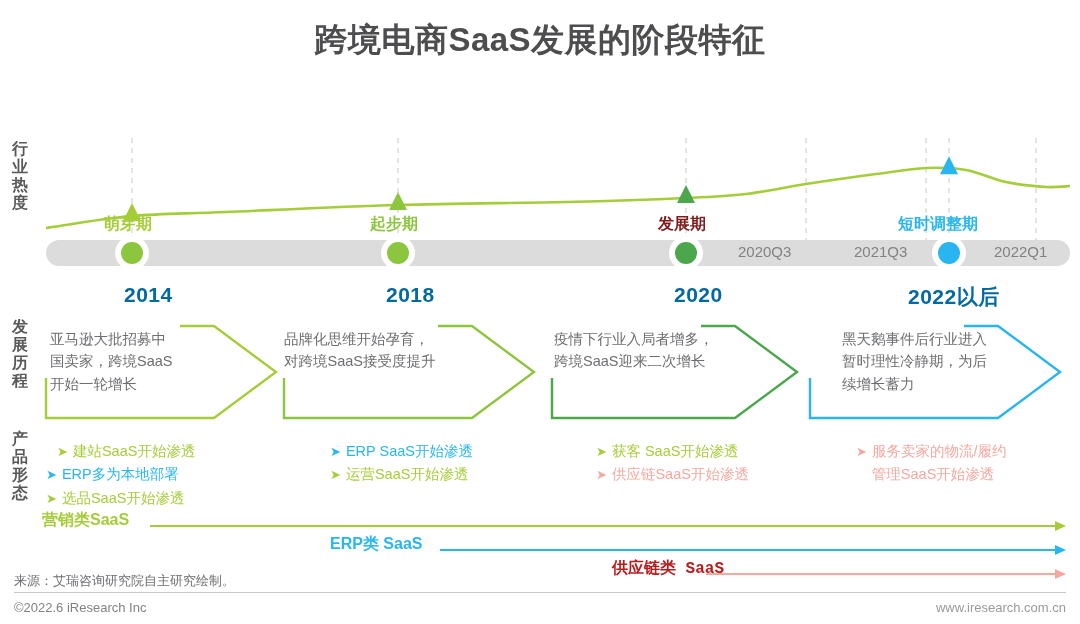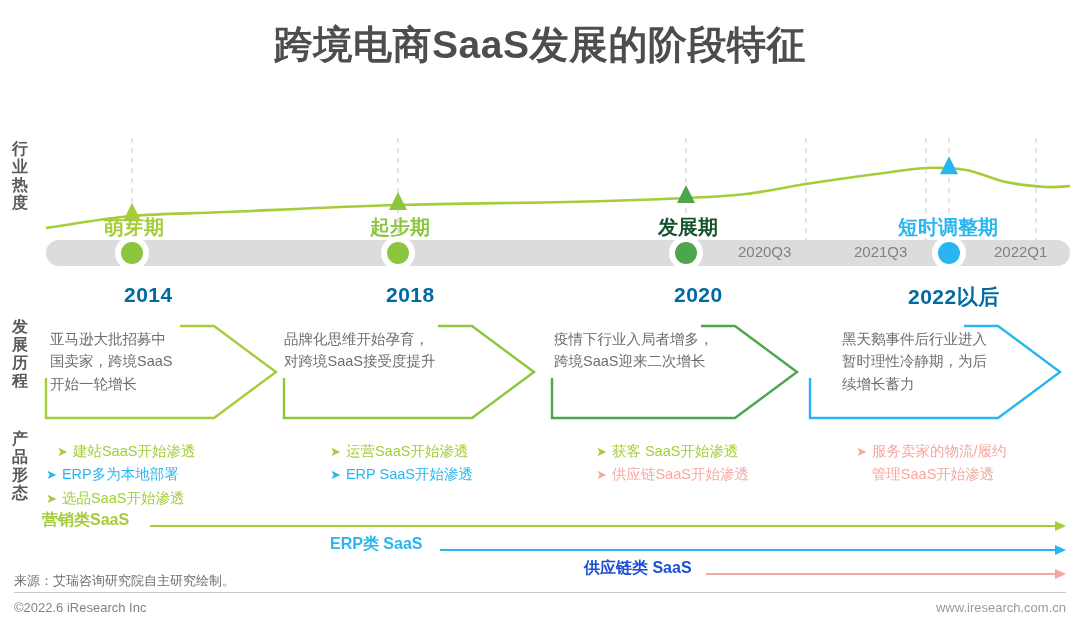--- a/index.html
+++ b/index.html
@@ -6,39 +6,39 @@
   body{
     width:1080px;height:624px;background:#ffffff;
     font-family:"Liberation Sans","DejaVu Sans",sans-serif;
     position:relative;overflow:hidden;color:#58595b;
   }
   .page{position:absolute;inset:0;}
 
   
   .title{
     position:absolute;left:0;top:18px;width:1080px;text-align:center;
-    font-size:39px;font-weight:bold;color:#4d4d4f;letter-spacing:.5px;
+    font-size:33px;font-weight:bold;color:#4d4d4f;letter-spacing:.5px;
   }
 
   
   .rowlabel{
     position:absolute;left:8px;width:24px;
     font-size:16px;font-weight:bold;color:#58595b;
     line-height:1.12;text-align:center;letter-spacing:0;
   }
   #rl-heat{top:140px;}
   #rl-history{top:318px;}
   #rl-product{top:430px;}
 
   
   .chart{position:absolute;left:46px;top:138px;width:1024px;height:104px;}
   .chart svg{display:block;}
 
   .phase-label{
-    position:absolute;font-size:20px;font-weight:bold;white-space:nowrap;
+    position:absolute;font-size:16px;font-weight:bold;white-space:nowrap;
   }
 
   
   .timeline{
     position:absolute;left:46px;top:240px;width:1024px;height:26px;
     background:#dcdcdc;border-radius:13px;
   }
   .tl-dot{
     position:absolute;top:-4px;width:34px;height:34px;border-radius:50%;
     background:#ffffff;display:flex;align-items:center;justify-content:center;
@@ -106,21 +106,21 @@
         <path d="M0,90 C14.333333333333334,88 56,80.66666666666667 86,78 C116,75.33333333333333 135.66666666666666,75.83333333333333 180,74 C224.33333333333334,72.16666666666667 295.3333333333333,68.66666666666667 352,67 C408.6666666666667,65.33333333333333 472,65.16666666666667 520,64 C568,62.833333333333336 610,61.333333333333336 640,60 C670,58.666666666666664 680,58.333333333333336 700,56 C720,53.666666666666664 738.3333333333334,49.333333333333336 760,46 C781.6666666666666,42.666666666666664 810,38.666666666666664 830,36 C850,33.333333333333336 865,30.666666666666668 880,30 C895,29.333333333333332 906.6666666666666,29.666666666666668 920,32 C933.3333333333334,34.333333333333336 946.6666666666666,41.166666666666664 960,44 C973.3333333333334,46.833333333333336 989.3333333333334,48.333333333333336 1000,49 C1010.6666666666666,49.666666666666664 1020,48.166666666666664 1024,48" fill="none" stroke="#a5cd39" stroke-width="2.6" stroke-linecap="round"></path>
         <polygon points="86,65 77,83 95,83" fill="#a5cd39"></polygon>
         <polygon points="352,54 343,72 361,72" fill="#8cc63f"></polygon>
         <polygon points="640,47 631,65 649,65" fill="#4ca64c"></polygon>
         <polygon points="903,18.15 894,36.15 912,36.15" fill="#29b6f0"></polygon>
       </svg>
   </div>
   <div id="phase-labels">
       <div class="phase-label" style="left: 104px; top: 214px; color: rgb(165, 205, 57);">萌芽期</div>
       <div class="phase-label" style="left: 370px; top: 214px; color: rgb(140, 198, 63);">起步期</div>
-      <div class="phase-label" style="left: 658px; top: 214px; color: #14532d;">发展期</div>
+      <div class="phase-label" style="left: 658px; top: 214px; color: #7f1d1d;">发展期</div>
       <div class="phase-label" style="left: 898px; top: 214px; color: rgb(41, 182, 240);">短时调整期</div>
     </div>
 
   <div class="timeline">
     <div id="tl-items">
         <div class="tl-dot" style="left: 69px;">
           <i style="background: rgb(140, 198, 63);"></i>
         </div>
         <div class="tl-dot" style="left: 335px;">
           <i style="background: rgb(140, 198, 63);"></i>
@@ -169,22 +169,22 @@
 续增长蓄力</div>
     </div>
 
   <div id="product-bullets">
       <div class="bullets" style="left: 46px;">
         <div class="bullet" style="color: rgb(165, 205, 57); margin-left: 11px;"><span class="chev">➤</span><span>建站SaaS开始渗透</span></div>
         <div class="bullet" style="color: rgb(41, 182, 240);"><span class="chev">➤</span><span>ERP多为本地部署</span></div>
         <div class="bullet" style="color: rgb(165, 205, 57);"><span class="chev">➤</span><span>选品SaaS开始渗透</span></div>
       </div>
       <div class="bullets" style="left: 330px;">
+        <div class="bullet" style="color: rgb(41, 182, 240);"><span class="chev">➤</span><span>ERP SaaS开始渗透</span></div>
         <div class="bullet" style="color: rgb(165, 205, 57);"><span class="chev">➤</span><span>运营SaaS开始渗透</span></div>
-        <div class="bullet" style="color: rgb(41, 182, 240);"><span class="chev">➤</span><span>ERP SaaS开始渗透</span></div>
       </div>
       <div class="bullets" style="left: 596px;">
         <div class="bullet" style="color: rgb(165, 205, 57);"><span class="chev">➤</span><span>获客 SaaS开始渗透</span></div>
         <div class="bullet" style="color: rgb(245, 168, 160);"><span class="chev">➤</span><span>供应链SaaS开始渗透</span></div>
       </div>
       <div class="bullets" style="left: 856px;">
         <div class="bullet" style="color: rgb(245, 168, 160);"><span class="chev">➤</span><span>服务卖家的物流/履约</span></div>
         <div class="bullet" style="color: rgb(245, 168, 160);"><span class="chev">&nbsp;&nbsp;&nbsp;</span><span>管理SaaS开始渗透</span></div>
       </div>
     </div>
@@ -198,21 +198,21 @@
           </svg></div>
       </div>
       <div class="catrow" style="top: 534px; left: 0px; width: 968px;">
         <div class="catlabel" style="left: 330px; color: rgb(41, 182, 240);">ERP类 SaaS</div>
         <div class="catline" style="left: 440px;"><svg width="626" height="14">
             <path d="M0,7 L616,7" stroke="#29b6f0" stroke-width="2.2" fill="none"></path>
             <polygon points="626,7 615,2 615,12" fill="#29b6f0"></polygon>
           </svg></div>
       </div>
       <div class="catrow" style="top: 558px; left: 0px; width: 1080px;">
-        <div class="catlabel" style="left: 584px; color: #1d4ed8;">供应链类 SaaS</div>
+        <div class="catlabel" style="left: 612px; color: #b91c1c; font-family: Liberation Mono, monospace;">供应链类 SaaS</div>
         <div class="catline" style="left: 706px;"><svg width="360" height="14">
             <path d="M0,7 L350,7" stroke="#f5a8a0" stroke-width="2.2" fill="none"></path>
             <polygon points="360,7 349,2 349,12" fill="#f5a8a0"></polygon>
           </svg></div>
       </div>
     </div>
 
   <div class="source">来源：艾瑞咨询研究院自主研究绘制。</div>
   <div class="rule"></div>
   <div class="copy">©2022.6 iResearch Inc</div>

